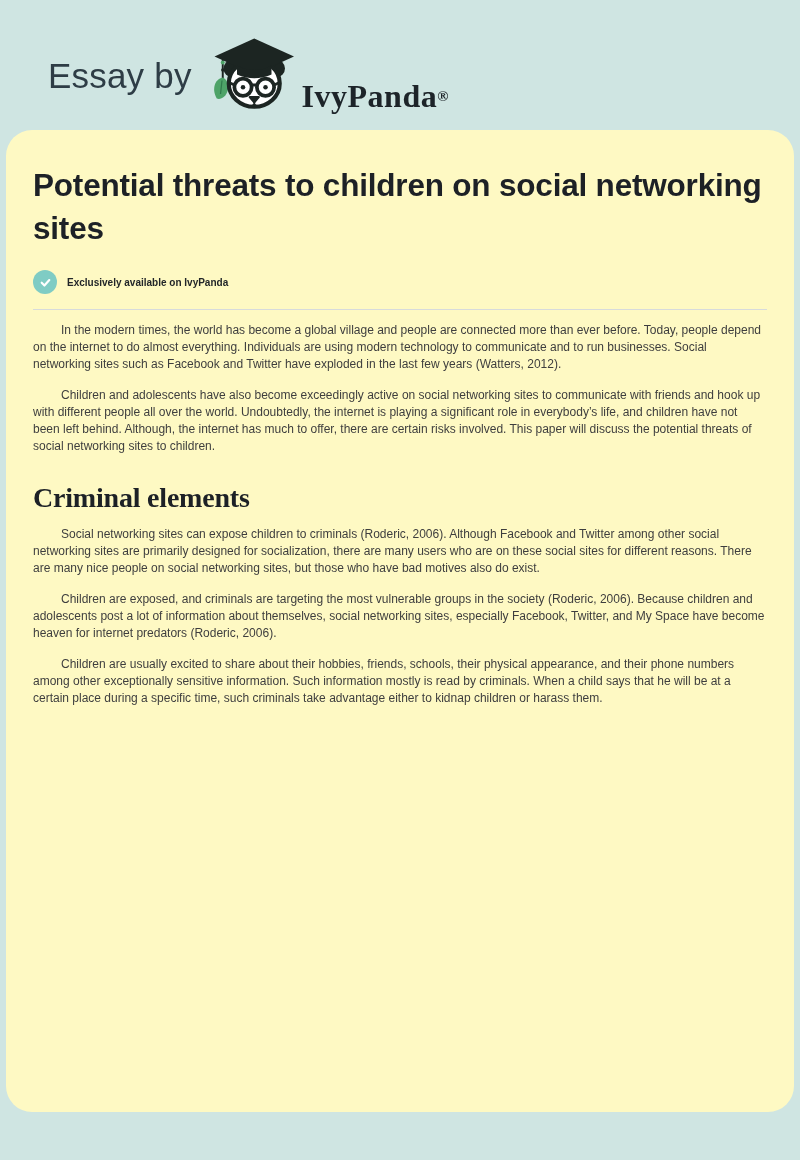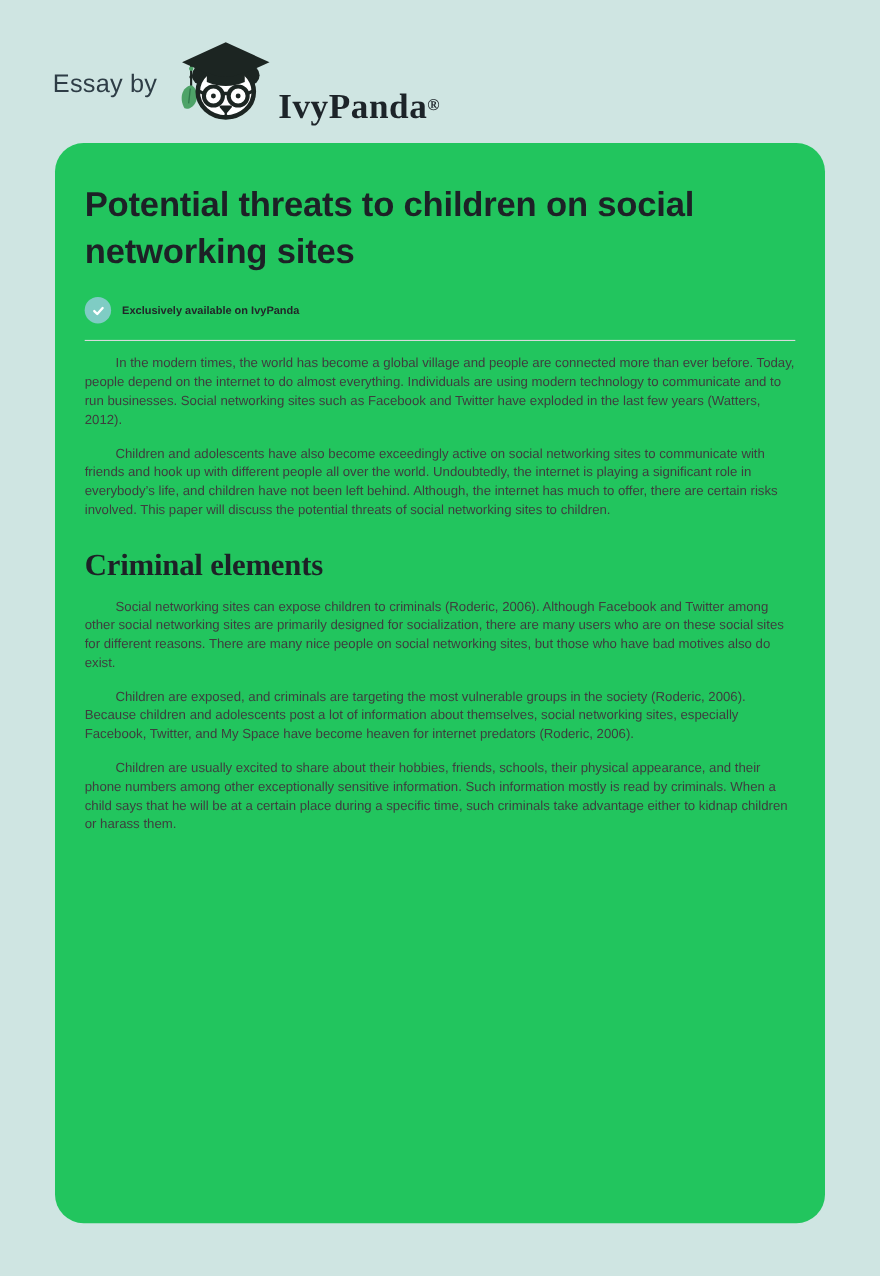--- a/index.html
+++ b/index.html
@@ -11,21 +11,21 @@
     font-family: "Liberation Sans", "DejaVu Sans", sans-serif;
     overflow: hidden;
   }
   .site-header {
     display: flex;
     align-items: center;
     padding: 40px 48px 0 48px;
     height: 112px;
   }
   .essay-by {
-    font-size: 23px;
+    font-size: 35px;
     color: #2e3d46;
     letter-spacing: 0.2px;
   }
   .logo {
     display: flex;
     align-items: flex-end;
     margin-left: 14px;
   }
   .logo svg.panda { width: 92px; height: 78px; display: block; }
   .brand-name {
@@ -39,23 +39,23 @@
   .brand-reg {
     font-family: "Liberation Serif", "DejaVu Serif", serif;
     font-weight: 700;
     font-size: 15px;
     color: #1d2429;
     vertical-align: super;
     position: relative;
     top: -10px;
   }
   .card {
-    width: 700px;
+    width: 788px;
     margin: 18px auto 0 auto;
-    background: #22c55e;
+    background: #fef9c3;
     border-radius: 26px;
     padding: 34px 27px 48px 27px;
     min-height: 982px;
   }
   h1.essay-title {
     font-size: 31.5px;
     line-height: 43px;
     font-weight: 700;
     color: #1d2126;
     letter-spacing: -0.2px;

